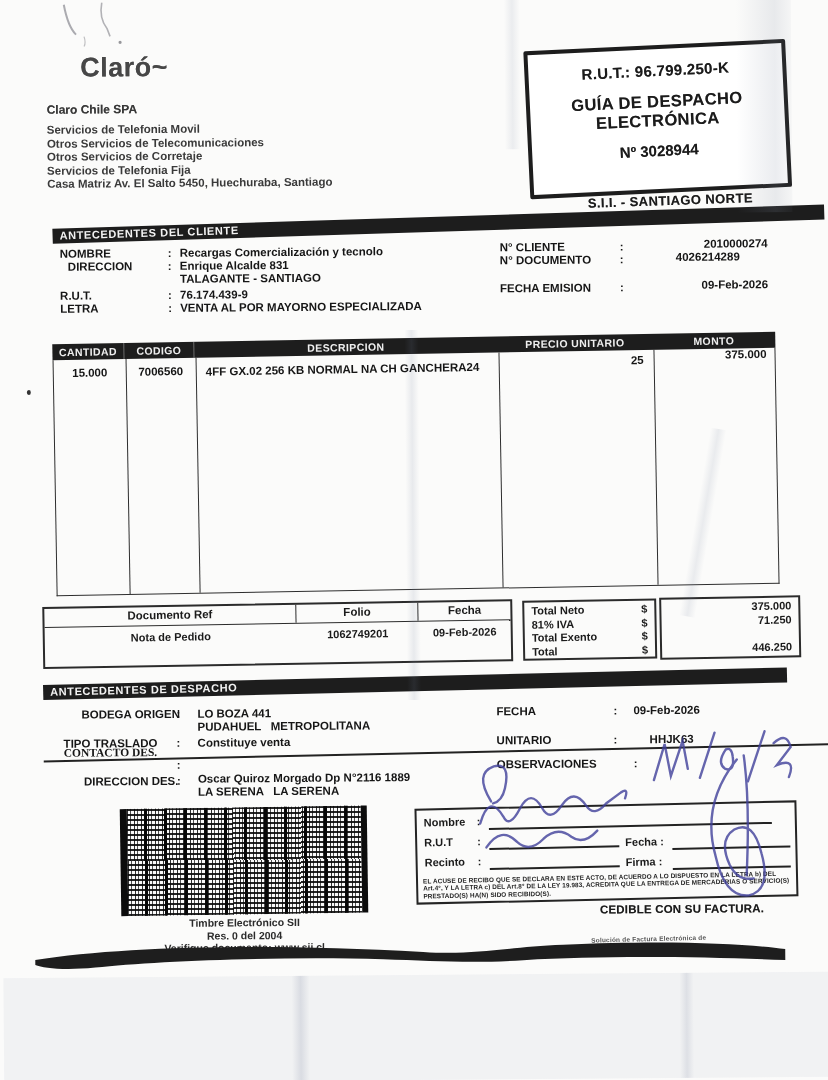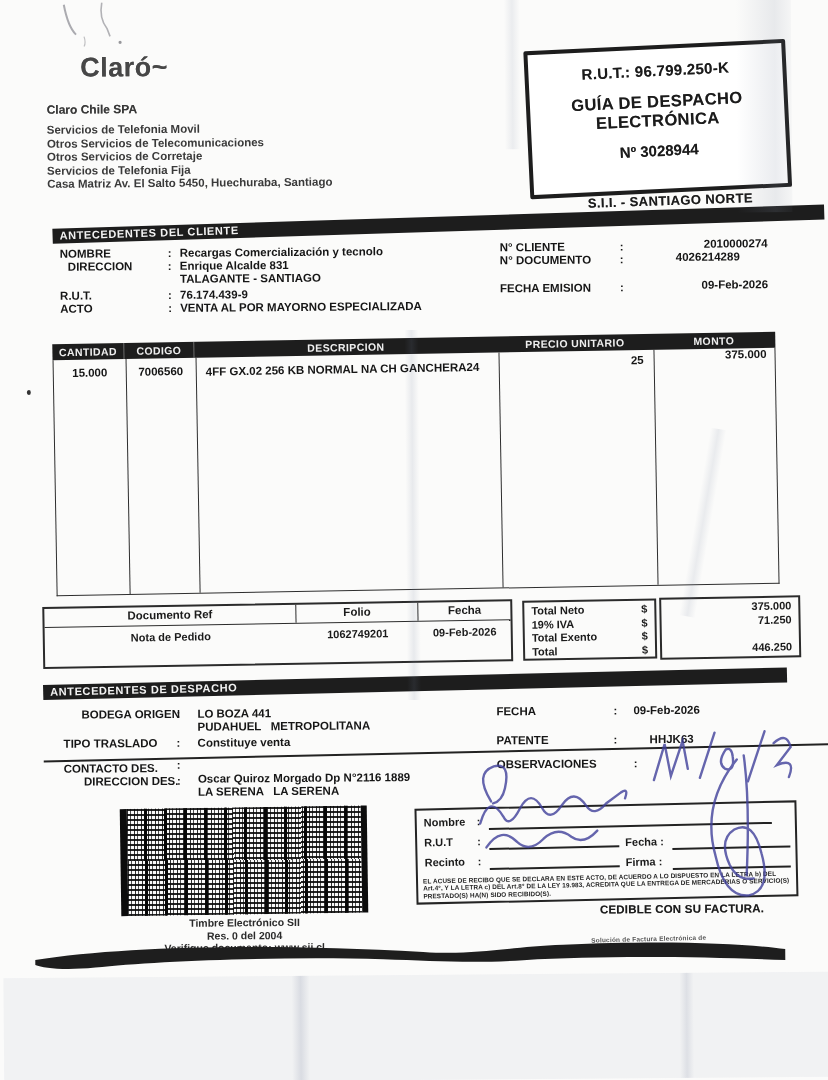--- a/index.html
+++ b/index.html
@@ -159,21 +159,21 @@
 
   <span class="abs fld" style="left:62px;top:258px;padding-left:8px;">DIRECCION</span>
   <span class="abs fld" style="left:170px;top:258px;">:</span>
   <span class="abs fld" style="left:182px;top:258px;">Enrique Alcalde 831</span>
   <span class="abs fld" style="left:182px;top:271px;">TALAGANTE -  SANTIAGO</span>
 
   <span class="abs fld" style="left:62px;top:287px;">R.U.T.</span>
   <span class="abs fld" style="left:170px;top:287px;">:</span>
   <span class="abs fld" style="left:182px;top:287px;">76.174.439-9</span>
 
-  <span class="abs fld" style="left:62px;top:300px;">ACTO</span>
+  <span class="abs fld" style="left:62px;top:300px;">LETRA</span>
   <span class="abs fld" style="left:170px;top:300px;">:</span>
   <span class="abs fld" style="left:182px;top:300px;">VENTA AL POR MAYORNO ESPECIALIZADA</span>
 
   <span class="abs fld" style="left:502px;top:242px;">N° CLIENTE</span>
   <span class="abs fld" style="left:622px;top:242px;">:</span>
   <span class="abs fld" style="left:650px;top:240px;width:120px;text-align:right;">2010000274</span>
 
   <span class="abs fld" style="left:502px;top:255px;">N° DOCUMENTO</span>
   <span class="abs fld" style="left:622px;top:255px;">:</span>
   <span class="abs fld" style="left:650px;top:253px;width:120px;text-align:center;">4026214289</span>
@@ -217,21 +217,21 @@
       <div class="rc3" style="border-left:none;">09-Feb-2026</div>
     </div>
   </div>
 
   <div class="abs tot-labels">
     <div class="tot-row">
       <span>Total Neto</span>
       <span>$</span>
     </div>
     <div class="tot-row">
-      <span>19% IVA</span>
+      <span>81% IVA</span>
       <span>$</span>
     </div>
     <div class="tot-row">
       <span>Total Exento</span>
       <span>$</span>
     </div>
     <div class="tot-row">
       <span>Total</span>
       <span>$</span>
     </div>
@@ -249,32 +249,32 @@
   <span class="abs fld" style="left:175px;top:706px;">:</span>
   <span class="abs fld" style="left:196px;top:706px;">LO BOZA 441</span>
   <span class="abs fld" style="left:196px;top:719px;white-space:pre;">PUDAHUEL   METROPOLITANA</span>
 
   <span class="abs fld" style="left:62px;top:735px;">TIPO TRASLADO</span>
   <span class="abs fld" style="left:175px;top:735px;">:</span>
   <span class="abs fld" style="left:196px;top:735px;">Constituye venta</span>
 
   <div class="abs" style="left:42px;top:752px;width:786px;height:2px;background:#222;transform:rotate(-0.8deg);"></div>
 
-  <span class="abs fld" style="left:62px;top:760px;">CONTACTO DES.</span>
+  <span class="abs fld" style="left:62px;top:744px;font-family:Liberation Serif, serif;">CONTACTO DES.</span>
   <span class="abs fld" style="left:175px;top:757px;">:</span>
   <span class="abs fld" style="left:53px;top:773px;padding-left:29px;">DIRECCION DES.</span>
   <span class="abs fld" style="left:175px;top:773px;">:</span>
   <span class="abs fld" style="left:196px;top:771px;">Oscar Quiroz Morgado Dp N°2116 1889</span>
   <span class="abs fld" style="left:196px;top:784px;white-space:pre;">LA SERENA   LA SERENA</span>
 
   <span class="abs fld" style="left:495px;top:706px;">FECHA</span>
   <span class="abs fld" style="left:612px;top:706px;">:</span>
   <span class="abs fld" style="left:632px;top:706px;">09-Feb-2026</span>
 
-  <span class="abs fld" style="left:495px;top:735px;">PATENTE</span>
+  <span class="abs fld" style="left:495px;top:735px;">UNITARIO</span>
   <span class="abs fld" style="left:612px;top:735px;">:</span>
   <span class="abs fld" style="left:632px;top:735px;margin-left:16px;">HHJK63</span>
 
   <span class="abs fld" style="left:495px;top:759px;">OBSERVACIONES</span>
   <span class="abs fld" style="left:632px;top:759px;">:</span>
 
   <div class="abs barcode"></div>
   <div class="abs bc-captions">
     <div>Timbre Electrónico SII</div>
     <div>Res. 0 del 2004</div>

